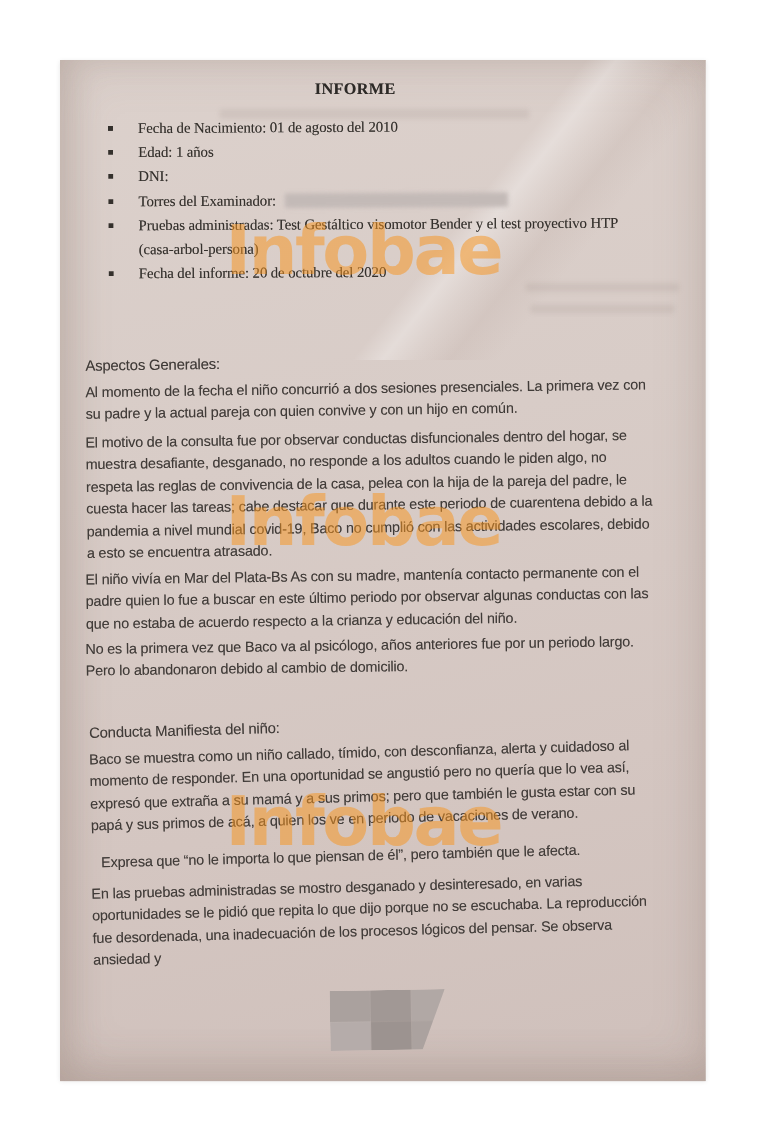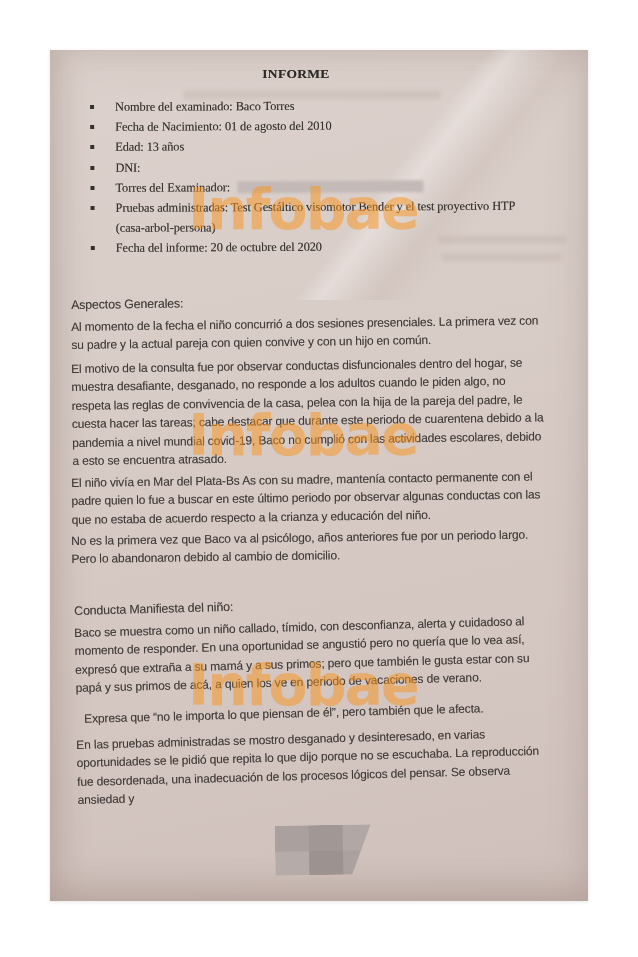--- a/index.html
+++ b/index.html
@@ -112,29 +112,28 @@
     <div class="crease"></div>
     <div class="ghost g1"></div>
     <div class="ghost g2"></div>
     <div class="ghost g3"></div>
 
     <div class="doc-title">INFORME</div>
 
     <ul class="meta">
       <li>
         <span class="bullet"></span>
-        <span>Nombre del examinado: Baco Torres</span>
       </li>
       <li>
         <span class="bullet"></span>
         <span>Fecha de Nacimiento: 01 de agosto del 2010</span>
       </li>
       <li>
         <span class="bullet"></span>
-        <span>Edad: 13 años</span>
+        <span>Edad: 1 años</span>
       </li>
       <li>
         <span class="bullet"></span>
         <span>DNI:</span>
       </li>
       <li>
         <span class="bullet"></span>
         <span>Torres del Examinador:</span><span class="redaction"></span>
       </li>
       <li>

